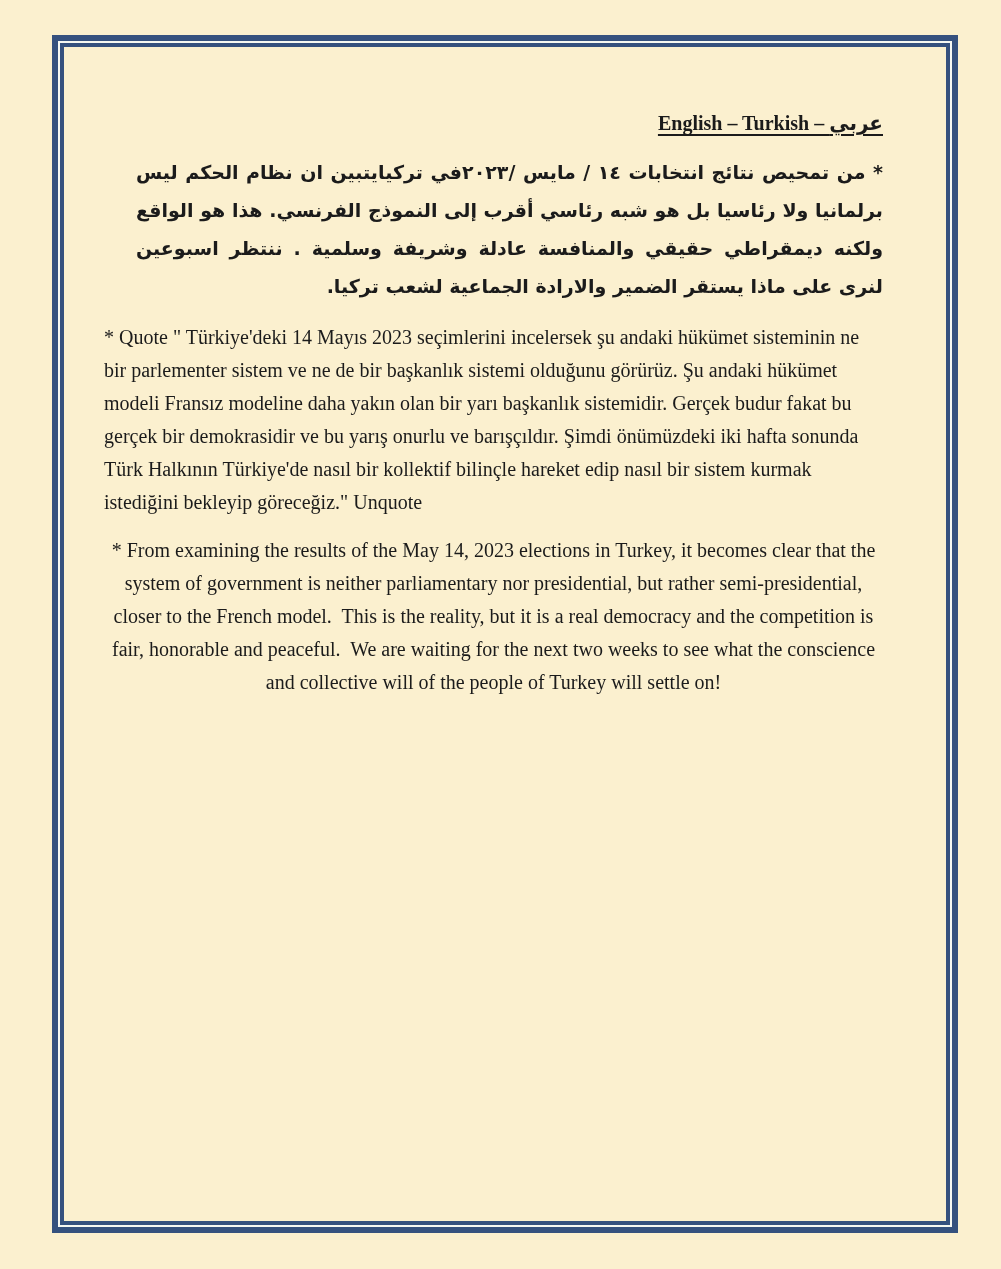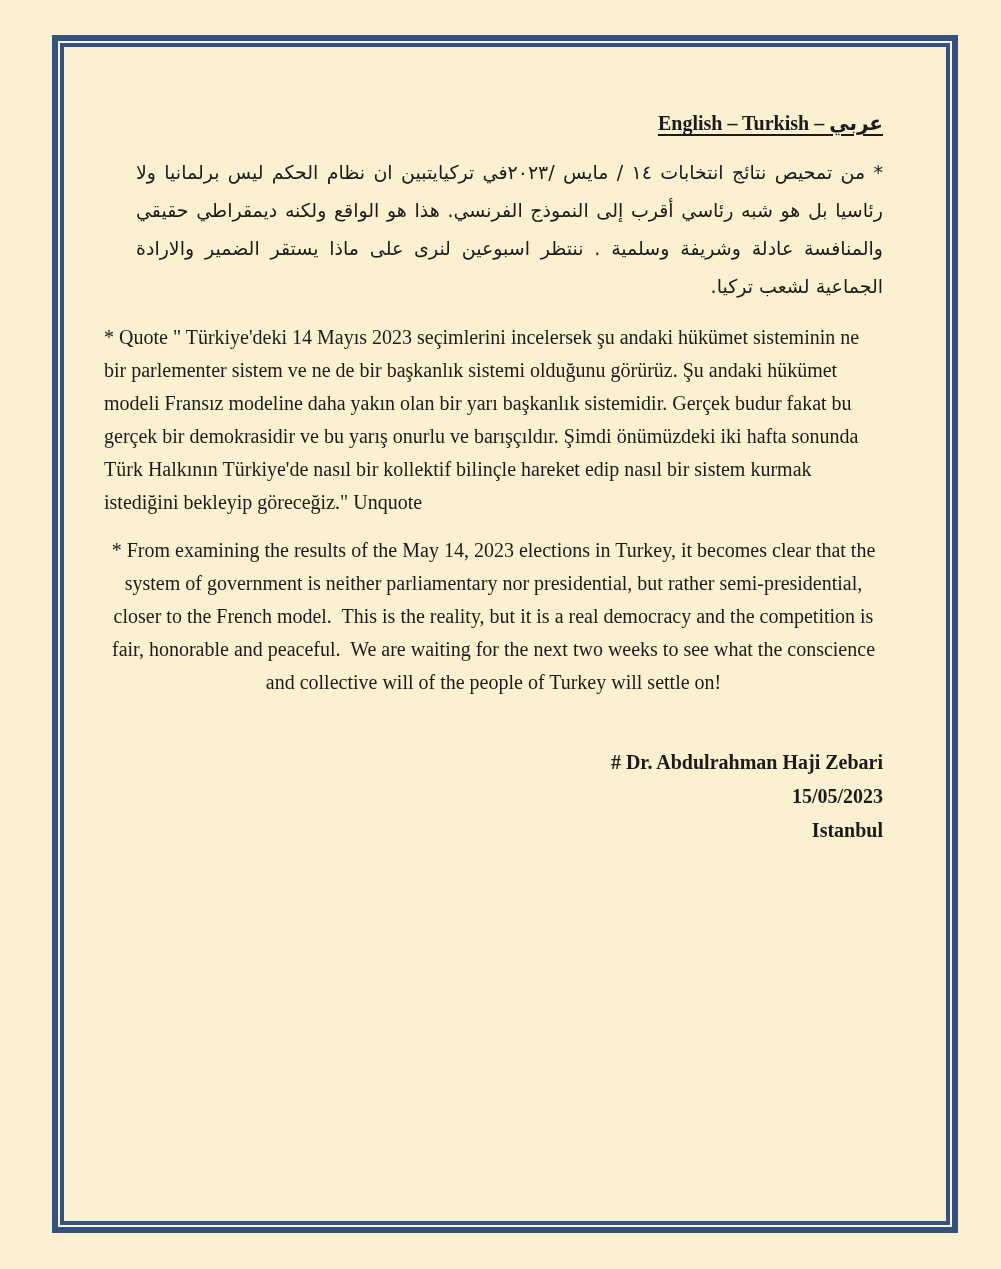--- a/index.html
+++ b/index.html
@@ -49,21 +49,21 @@
     text-decoration: underline;
     text-decoration-thickness: 2px;
     text-underline-offset: 4px;
   }
   .para { margin: 0; }
   .para-arabic {
     margin-top: 16px;
     direction: rtl;
     text-align: justify;
     font-family: "DejaVu Sans", sans-serif;
-    font-weight: normal;
+    font-weight: bold;
     font-size: 19px;
     line-height: 38px;
     margin-left: 32px;
   }
   .para-latin {
     font-family: "Liberation Serif", serif;
     font-size: 20px;
     line-height: 33px;
     text-align: left;
     white-space: pre-wrap;
@@ -90,22 +90,17 @@
         <div class="doc-title">
           <span>English – Turkish – عربي</span>
         </div>
 
         <p class="para para-arabic" dir="rtl" lang="ar">* من تمحيص نتائج انتخابات ١٤ / مايس /٢٠٢٣في تركيايتبين ان نظام الحكم ليس برلمانيا ولا رئاسيا بل هو شبه رئاسي أقرب إلى النموذج الفرنسي. هذا هو الواقع ولكنه ديمقراطي حقيقي والمنافسة عادلة وشريفة وسلمية . ننتظر اسبوعين لنرى على ماذا يستقر الضمير والارادة الجماعية لشعب تركيا.</p>
 
         <p class="para para-latin para-turkish" lang="tr">* Quote " Türkiye'deki 14 Mayıs 2023 seçimlerini incelersek şu andaki hükümet sisteminin ne bir parlementer sistem ve ne de bir başkanlık sistemi olduğunu görürüz. Şu andaki hükümet modeli Fransız modeline daha yakın olan bir yarı başkanlık sistemidir. Gerçek budur fakat bu gerçek bir demokrasidir ve bu yarış onurlu ve barışçıldır. Şimdi önümüzdeki iki hafta sonunda Türk Halkının Türkiye'de nasıl bir kollektif bilinçle hareket edip nasıl bir sistem kurmak istediğini bekleyip göreceğiz." Unquote</p>
 
         <p class="para para-latin para-english" lang="en">* From examining the results of the May 14, 2023 elections in Turkey, it becomes clear that the system of government is neither parliamentary nor presidential, but rather semi-presidential, closer to the French model.  This is the reality, but it is a real democracy and the competition is fair, honorable and peaceful.  We are waiting for the next two weeks to see what the conscience and collective will of the people of Turkey will settle on!</p>
 
-        <div class="signature">
-          <div># Dr. Abdulrahman Haji Zebari</div>
-          <div>15/05/2023</div>
-          <div>Istanbul</div>
-        </div>
 
       </div>
     </div>
   </div>
 </div>
 
 </body></html>

